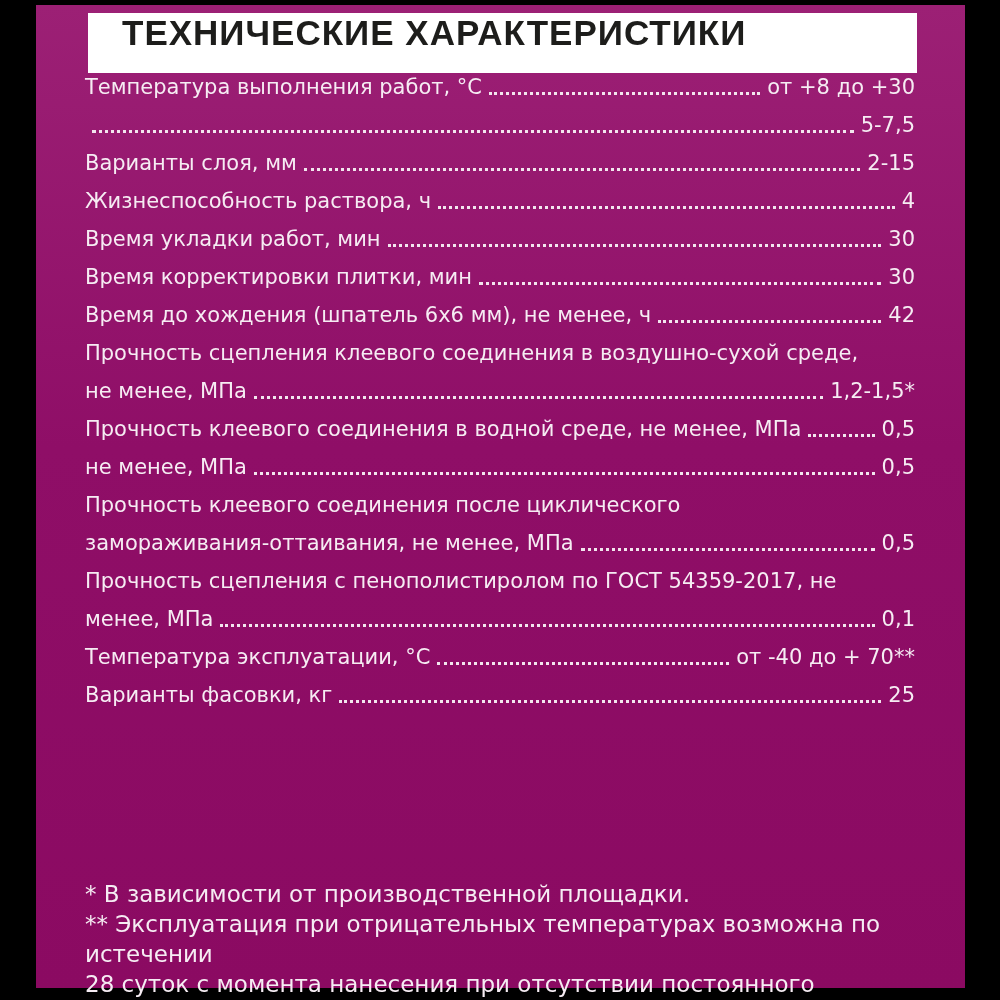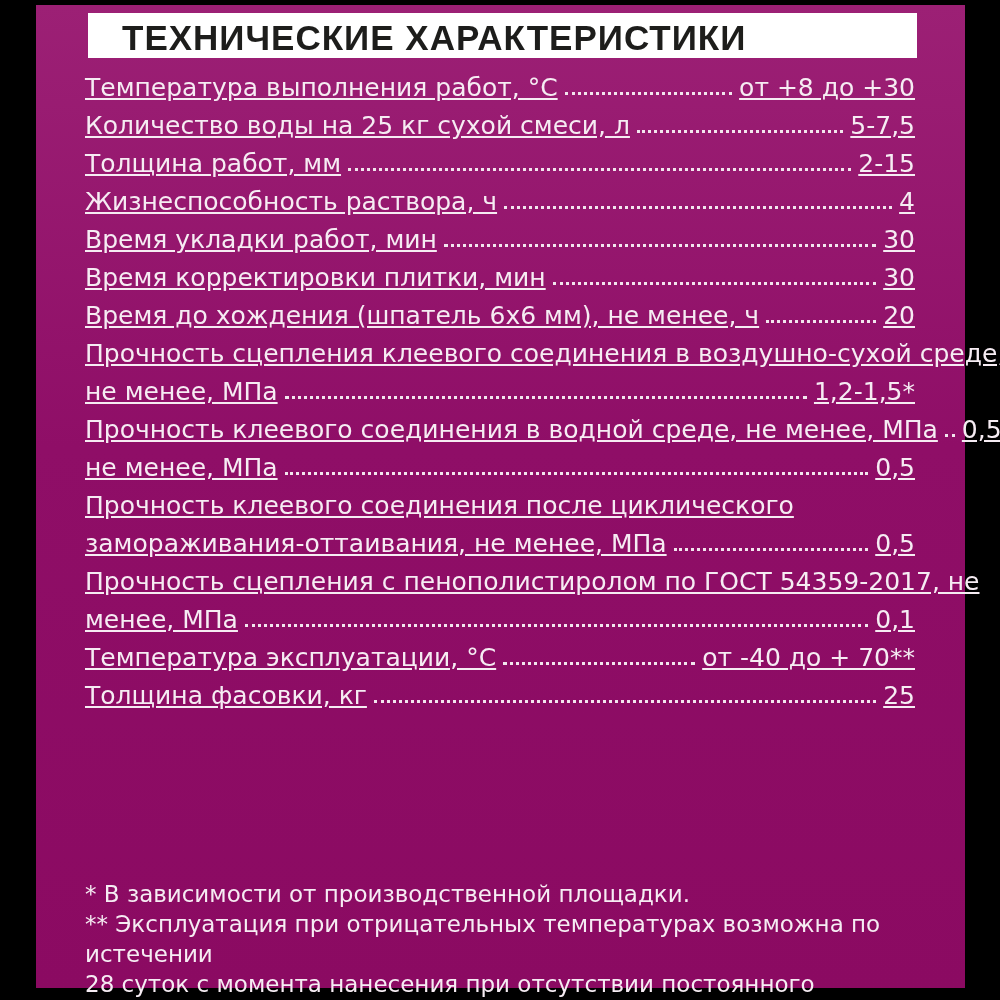--- a/index.html
+++ b/index.html
@@ -6,32 +6,32 @@
   body{
     width:1000px;height:1000px;position:relative;overflow:hidden;
     background:#000;
     font-family:"DejaVu Sans",sans-serif;
   }
   .panel{
     position:absolute;left:36px;right:35px;top:5px;bottom:12px;
     background:linear-gradient(180deg,#9c2075 0%,#8f0e67 45%,#8b0a62 100%);
   }
   .title-box{
-    position:absolute;left:52px;top:8px;width:829px;height:45px;
-    background:#ffffff;display:flex;align-items:flex-end;
+    position:absolute;left:52px;top:8px;width:829px;height:60px;
+    background:#ffffff;display:flex;align-items:flex-start;
   }
   .title-box h1{
     margin:0;padding:0 0 0 34px;
     font-family:"Liberation Sans",sans-serif;
     font-weight:900;font-size:35px;letter-spacing:1px;
     color:#1d1d1b;white-space:nowrap;
   }
   .specs{
     position:absolute;left:49px;right:50px;top:63px;
-    color:#f6ecf3;font-size:25px;text-decoration:underline;
+    color:#f6ecf3;font-size:21px;
   }
   .row{
     display:flex;height:38px;align-items:center;white-space:nowrap;
   }
   .lbl{flex:0 0 auto;}
   .dots{
     flex:1 1 auto;min-width:10px;
     border-bottom:3px dotted #f2e6ee;
     align-self:center;margin:12px 7px 0 7px;
   }
@@ -51,26 +51,25 @@
     <h1>ТЕХНИЧЕСКИЕ ХАРАКТЕРИСТИКИ</h1>
   </div>
 
   <div class="specs">
     <div class="row">
         <span class="lbl">Температура выполнения работ, °С</span>
         <span class="dots"></span>
         <span class="val">от +8 до +30</span>
       </div>
     <div class="row">
-        <span class="lbl">Количество воды на 25 кг сухой смеси, л</span>
         <span class="dots"></span>
         <span class="val">5-7,5</span>
       </div>
     <div class="row">
-        <span class="lbl">Толщина работ, мм</span>
+        <span class="lbl">Варианты слоя, мм</span>
         <span class="dots"></span>
         <span class="val">2-15</span>
       </div>
     <div class="row">
         <span class="lbl">Жизнеспособность раствора,  ч</span>
         <span class="dots"></span>
         <span class="val">4</span>
       </div>
     <div class="row">
         <span class="lbl">Время укладки работ, мин</span>
@@ -78,21 +77,21 @@
         <span class="val">30</span>
       </div>
     <div class="row">
         <span class="lbl">Время корректировки плитки, мин</span>
         <span class="dots"></span>
         <span class="val">30</span>
       </div>
     <div class="row">
         <span class="lbl">Время до хождения (шпатель 6х6 мм), не менее,  ч</span>
         <span class="dots"></span>
-        <span class="val">20</span>
+        <span class="val">42</span>
       </div>
     <div class="row">
         <span class="lbl">Прочность сцепления клеевого соединения в воздушно-сухой среде,</span>
       </div>
     <div class="row">
         <span class="lbl">не менее, МПа</span>
         <span class="dots"></span>
         <span class="val">1,2-1,5*</span>
       </div>
     <div class="row">
@@ -120,21 +119,21 @@
         <span class="lbl">менее, МПа</span>
         <span class="dots"></span>
         <span class="val">0,1</span>
       </div>
     <div class="row">
         <span class="lbl">Температура эксплуатации, °С</span>
         <span class="dots"></span>
         <span class="val">от -40 до + 70**</span>
       </div>
     <div class="row">
-        <span class="lbl">Толщина фасовки, кг</span>
+        <span class="lbl">Варианты фасовки, кг</span>
         <span class="dots"></span>
         <span class="val">25</span>
       </div>
   </div>
 
   <div class="footnotes">
     <p>* В зависимости от производственной площадки.</p>
     <p>** Эксплуатация при отрицательных температурах возможна по истечении</p>
     <p>28 суток с момента нанесения при отсутствии постоянного контакта</p>
 

